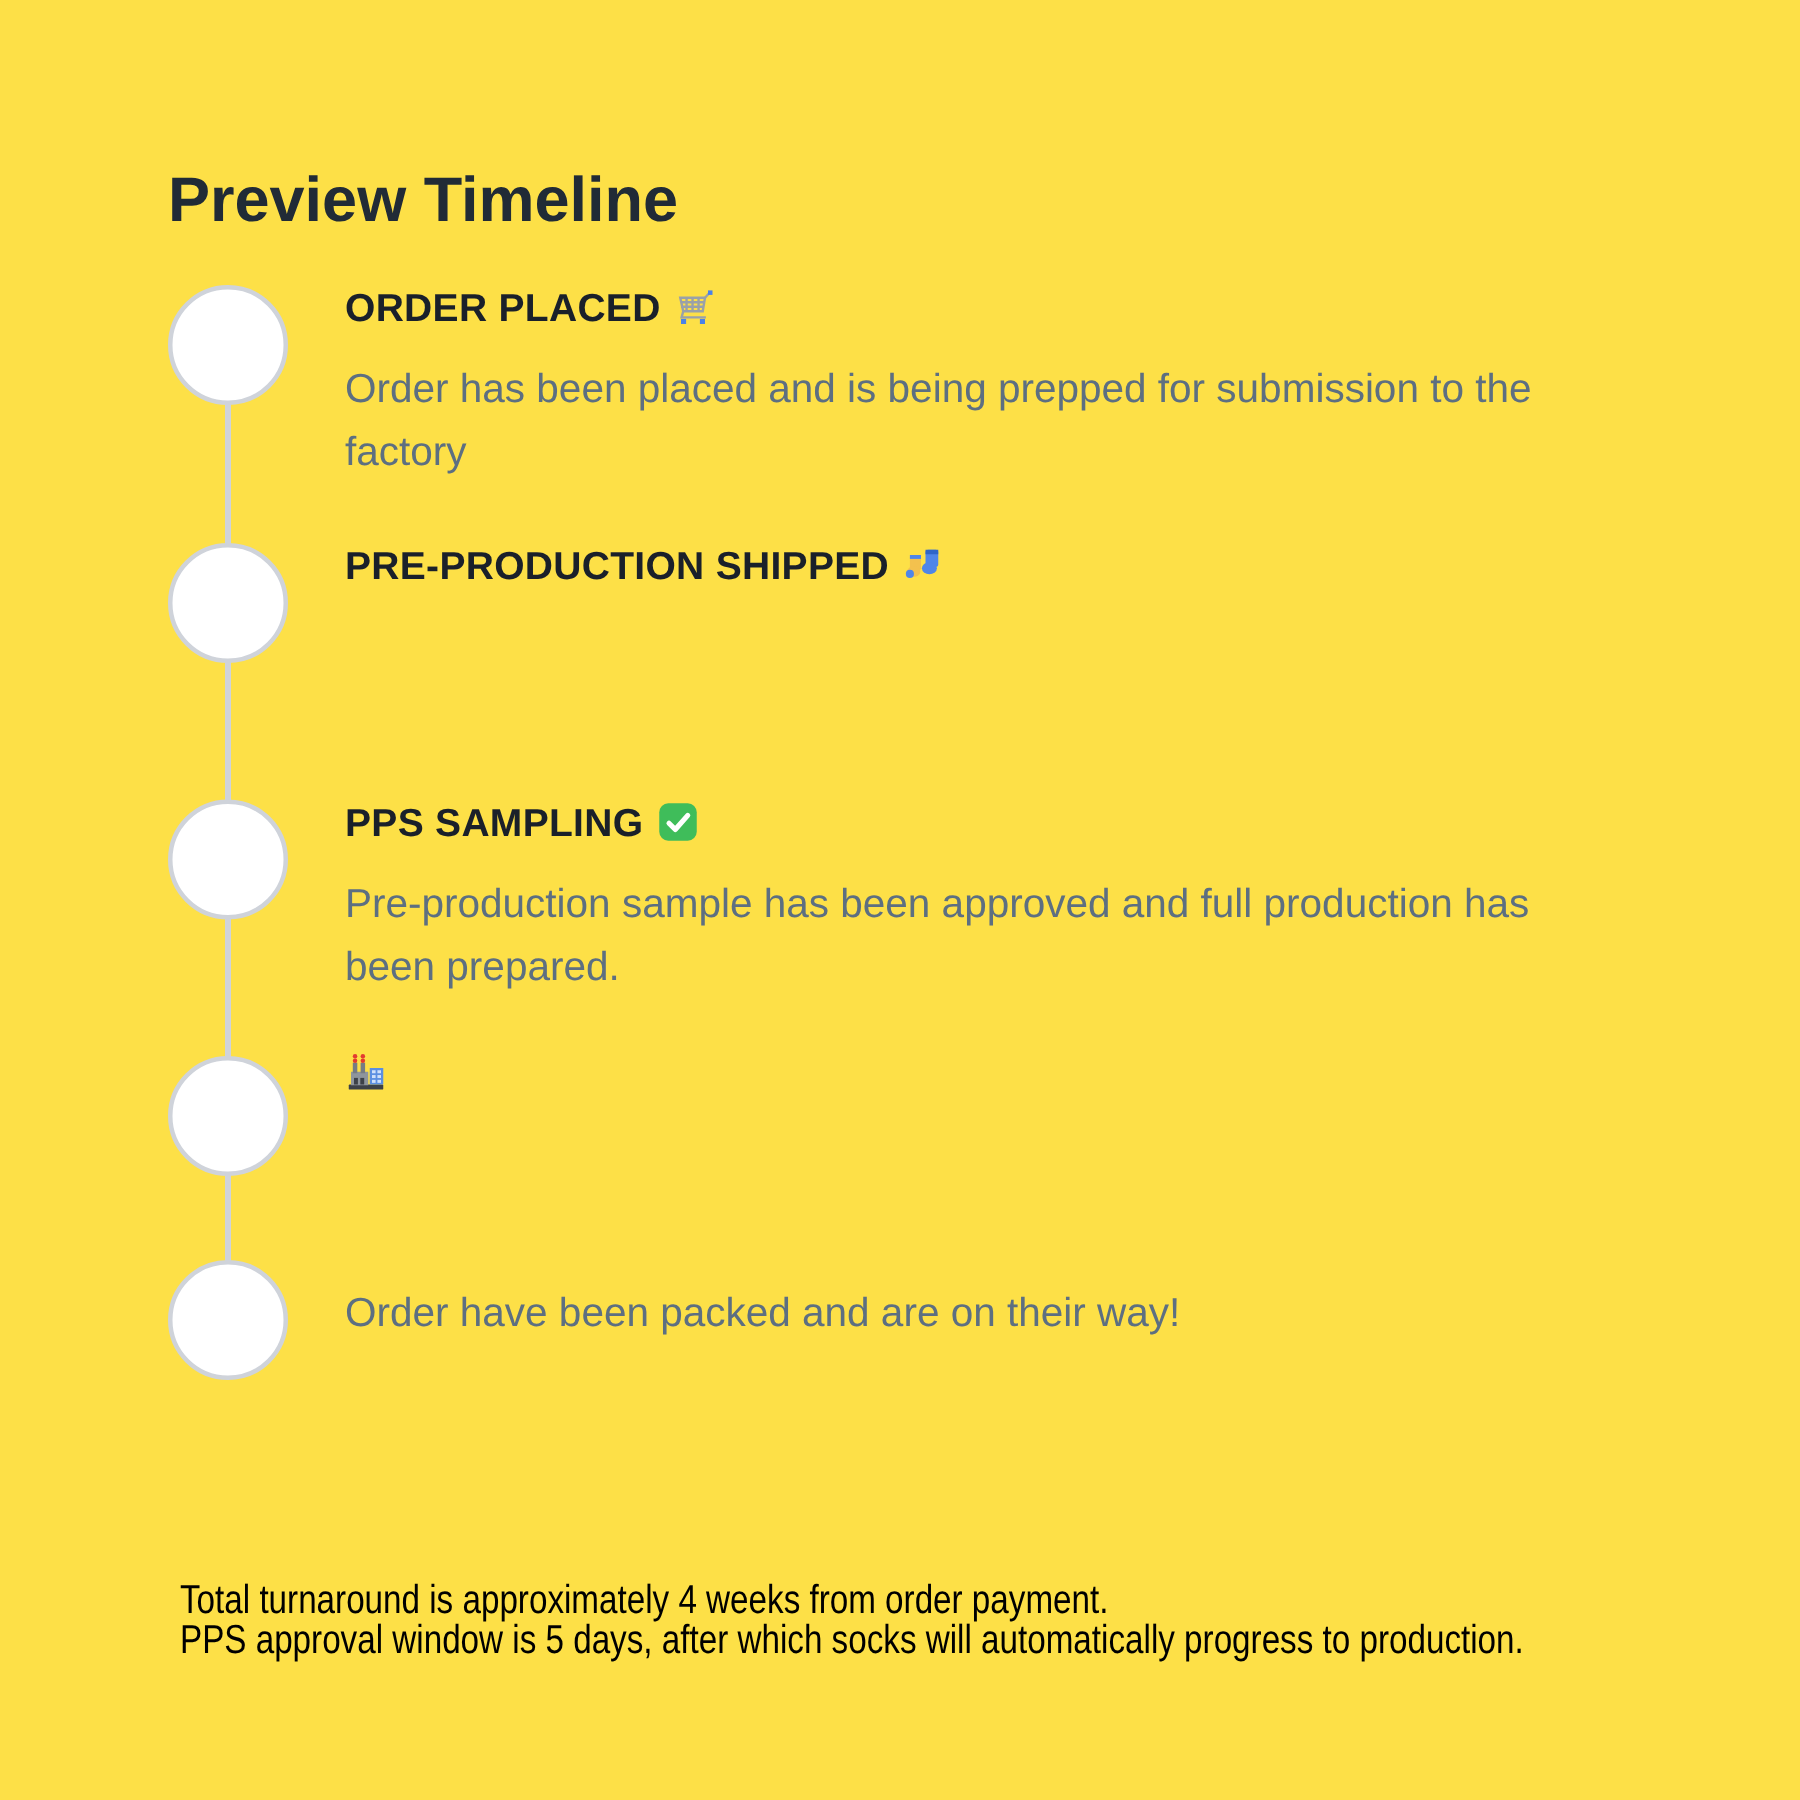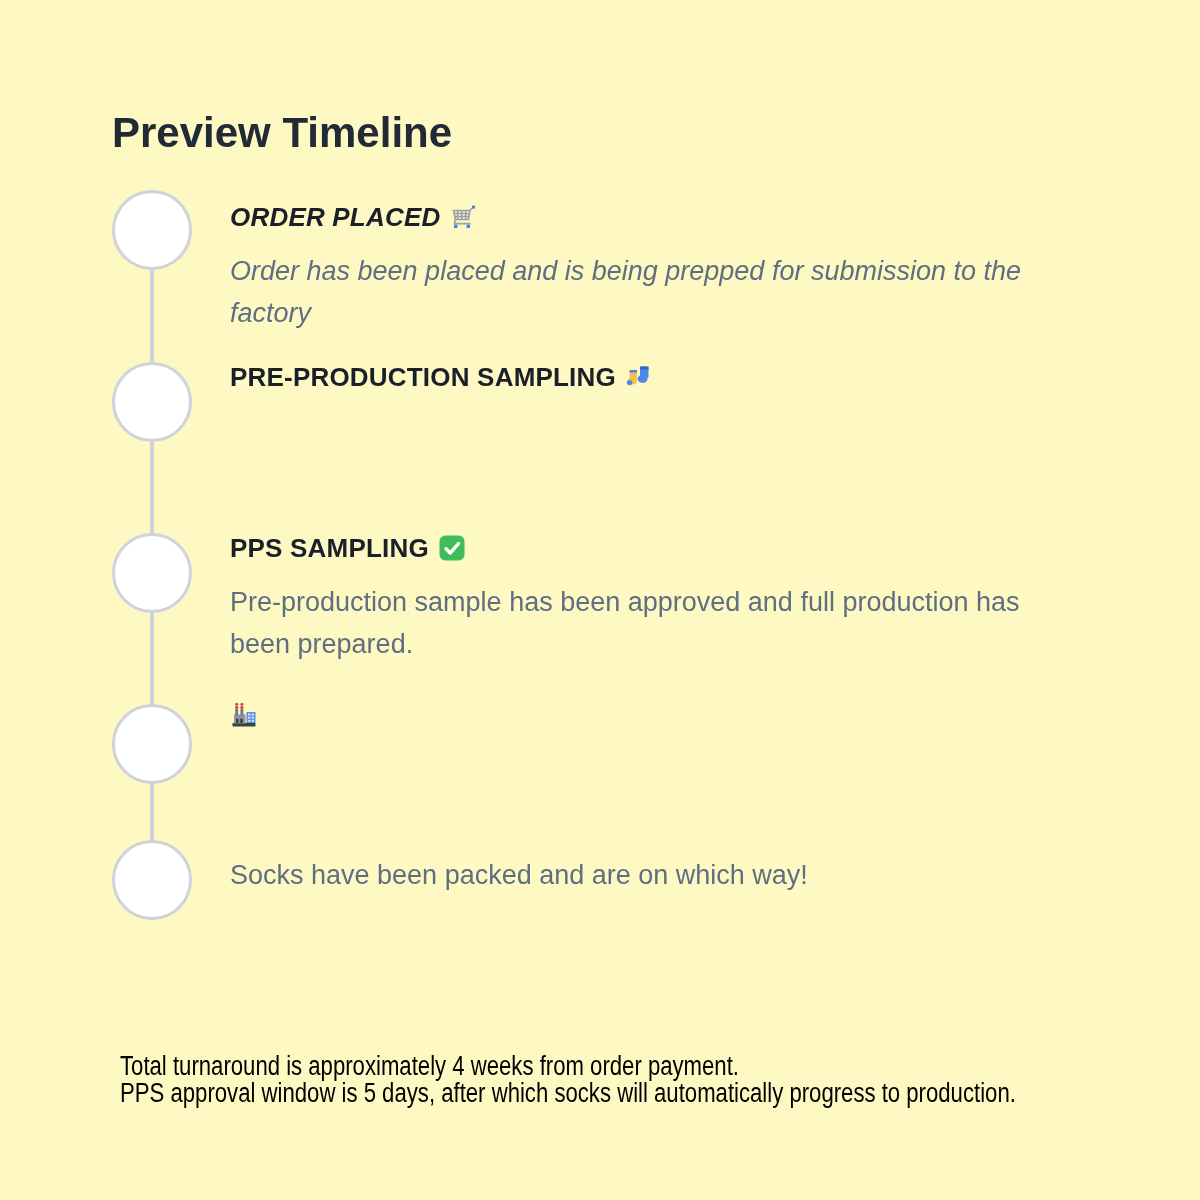--- a/index.html
+++ b/index.html
@@ -1,17 +1,17 @@
 <!DOCTYPE html>
 <html><head>
 <meta charset="utf-8">
 <style>
   html,body{margin:0;padding:0;background:#ffffff;}
   .canvas{
-    position:relative;width:1200px;height:1200px;background:#fef9c3;overflow:hidden;
+    position:relative;width:1200px;height:1200px;background:#fde047;overflow:hidden;
     font-family:"Liberation Sans","DejaVu Sans",sans-serif;
   }
   .page-title{
     position:absolute;left:112px;top:109px;
     font-size:42px;font-weight:700;color:#212b36;line-height:48px;letter-spacing:0;
     white-space:nowrap;
   }
   .timeline-line{
     position:absolute;left:150px;top:230px;width:4px;height:650px;
     background:#cfd3da;border-radius:2px;
@@ -45,21 +45,21 @@
 <body>
 
 <div class="canvas">
 
   <div class="page-title">Preview Timeline</div>
 
   <div class="timeline">
     <div class="timeline-line"></div>
 
   <div class="step-circle" style="top: 190px;"></div>
-      <div class="step" style="top: 200px; font-style: italic;">
+      <div class="step" style="top: 188px;">
         <div class="step-title">
           <span>ORDER PLACED</span>
           <span class="step-icon">
             <svg viewBox="0 0 28 28" xmlns="http://www.w3.org/2000/svg">
               <g stroke="#9aa1a9" stroke-width="1.6" fill="none">
                 <path d="M4.5 7.5 H21 L19.5 16.5 H6.5 Z"></path>
                 <path d="M8.7 7.5 V16.5 M12.7 7.5 V16.5 M16.7 7.5 V16.5"></path>
                 <path d="M5.4 10.5 H20.6 M5 13.5 H20.1"></path>
                 <path d="M21 7.5 L24 4.2"></path>
                 <path d="M6.5 16.5 L5.4 20.6 H21.6"></path>
@@ -68,21 +68,21 @@
               <rect x="5" y="21.6" width="3.4" height="3.4" fill="#4b82e8"></rect>
               <rect x="17.6" y="21.6" width="3.4" height="3.4" fill="#4b82e8"></rect>
             </svg>
           </span>
         </div>
         <div class="step-desc">Order has been placed and is being prepped for submission to the factory</div>
       </div>
       <div class="step-circle" style="top: 362px;"></div>
       <div class="step" style="top: 360px;">
         <div class="step-title">
-          <span>PRE-PRODUCTION SAMPLING</span>
+          <span>PRE-PRODUCTION SHIPPED</span>
           <span class="step-icon">
             <svg viewBox="0 0 28 28" xmlns="http://www.w3.org/2000/svg">
               <rect x="15" y="3.5" width="8.5" height="11.5" rx="1.8" fill="#4f86e8"></rect>
               <ellipse cx="17.6" cy="15.8" rx="5" ry="4" fill="#4f86e8"></ellipse>
               <rect x="15" y="3.5" width="8.5" height="3" fill="#2f66c8"></rect>
               <rect x="4.6" y="7" width="7.4" height="10.5" rx="1.6" fill="#f3c14e"></rect>
               <ellipse cx="7.2" cy="18" rx="4.4" ry="3.5" fill="#f3c14e"></ellipse>
               <rect x="4.6" y="7" width="7.4" height="2.6" fill="#4f86e8"></rect>
               <circle cx="4.6" cy="19.6" r="2.7" fill="#4f86e8"></circle>
             </svg>
@@ -125,21 +125,21 @@
                 <rect x="21.6" y="15.7" width="2.4" height="2"></rect>
                 <rect x="18" y="18.9" width="2.4" height="2"></rect>
                 <rect x="21.6" y="18.9" width="2.4" height="2"></rect>
               </g>
             </svg>
           </span>
         </div>
       </div>
       <div class="step-circle" style="top: 840px;"></div>
       <div class="step" style="top: 838px;">
-        <div class="step-desc">Socks have been packed and are on which way!</div>
+        <div class="step-desc">Order have been packed and are on their way!</div>
       </div>
     </div>
 
   <div class="footer">
     <div class="footer-line">Total turnaround is approximately 4 weeks from order payment.</div>
     <div class="footer-line">PPS approval window is 5 days, after which socks will automatically progress to production.</div>
   </div>
 
 </div>
 

